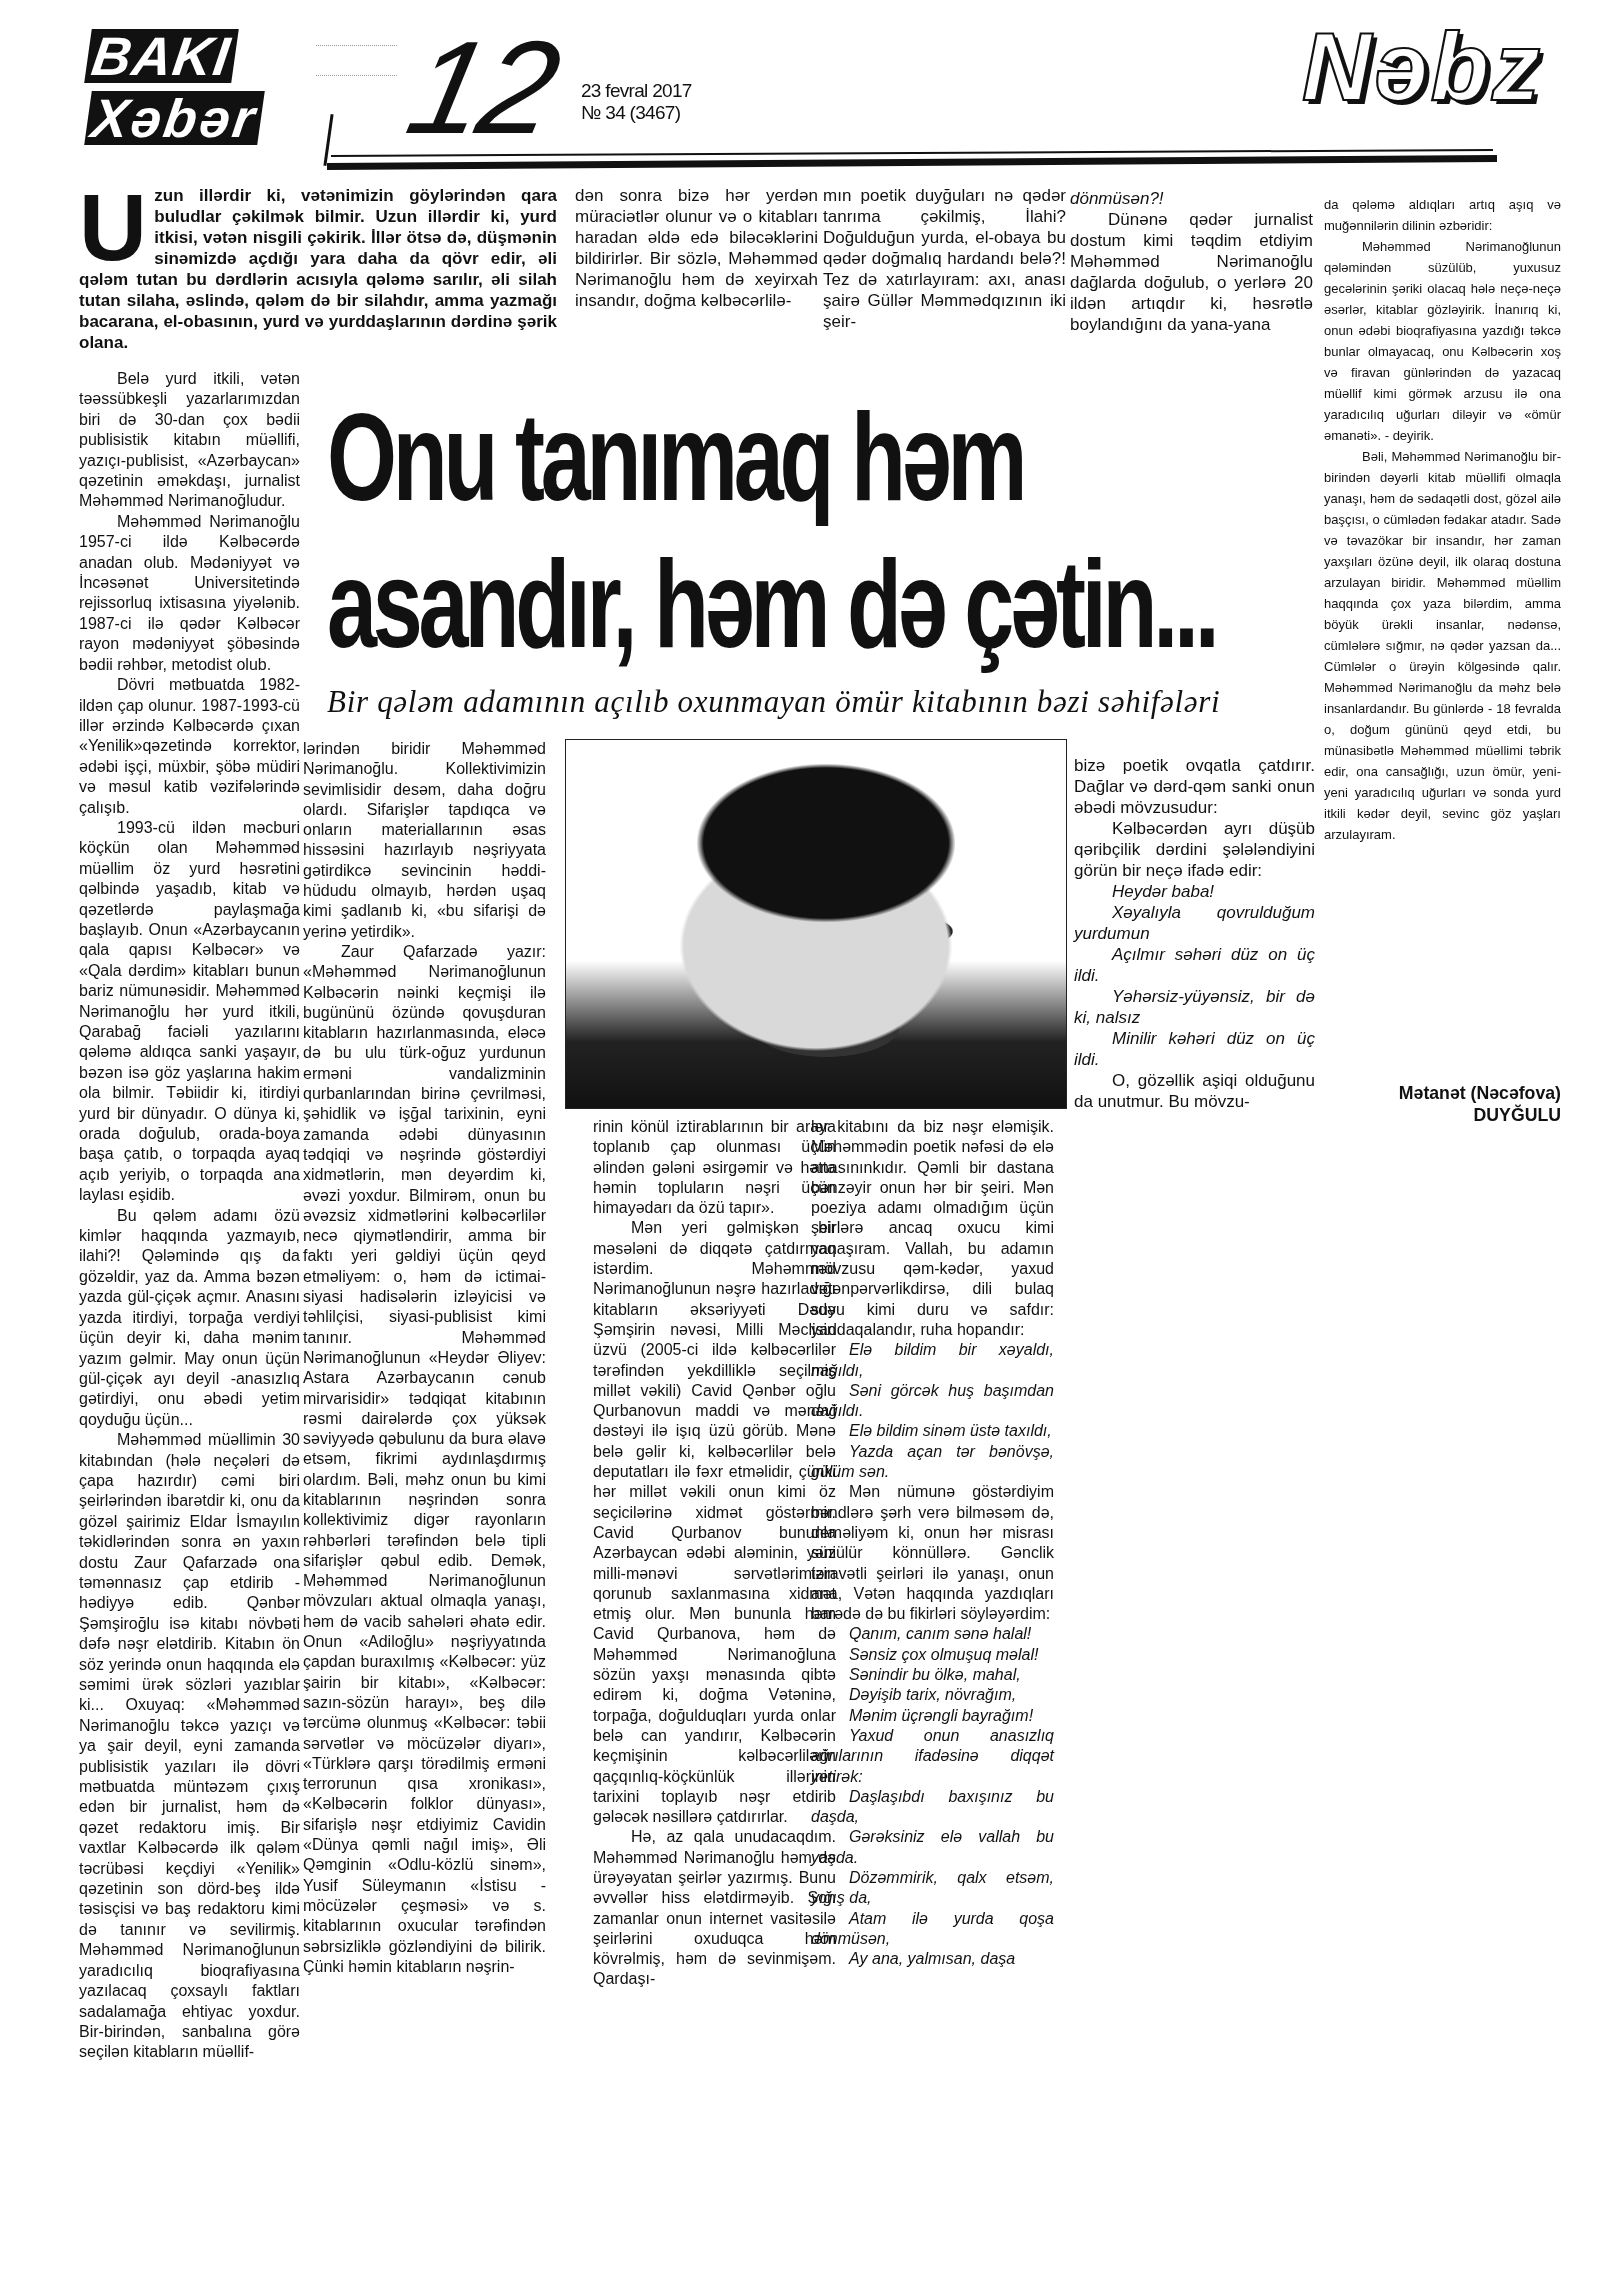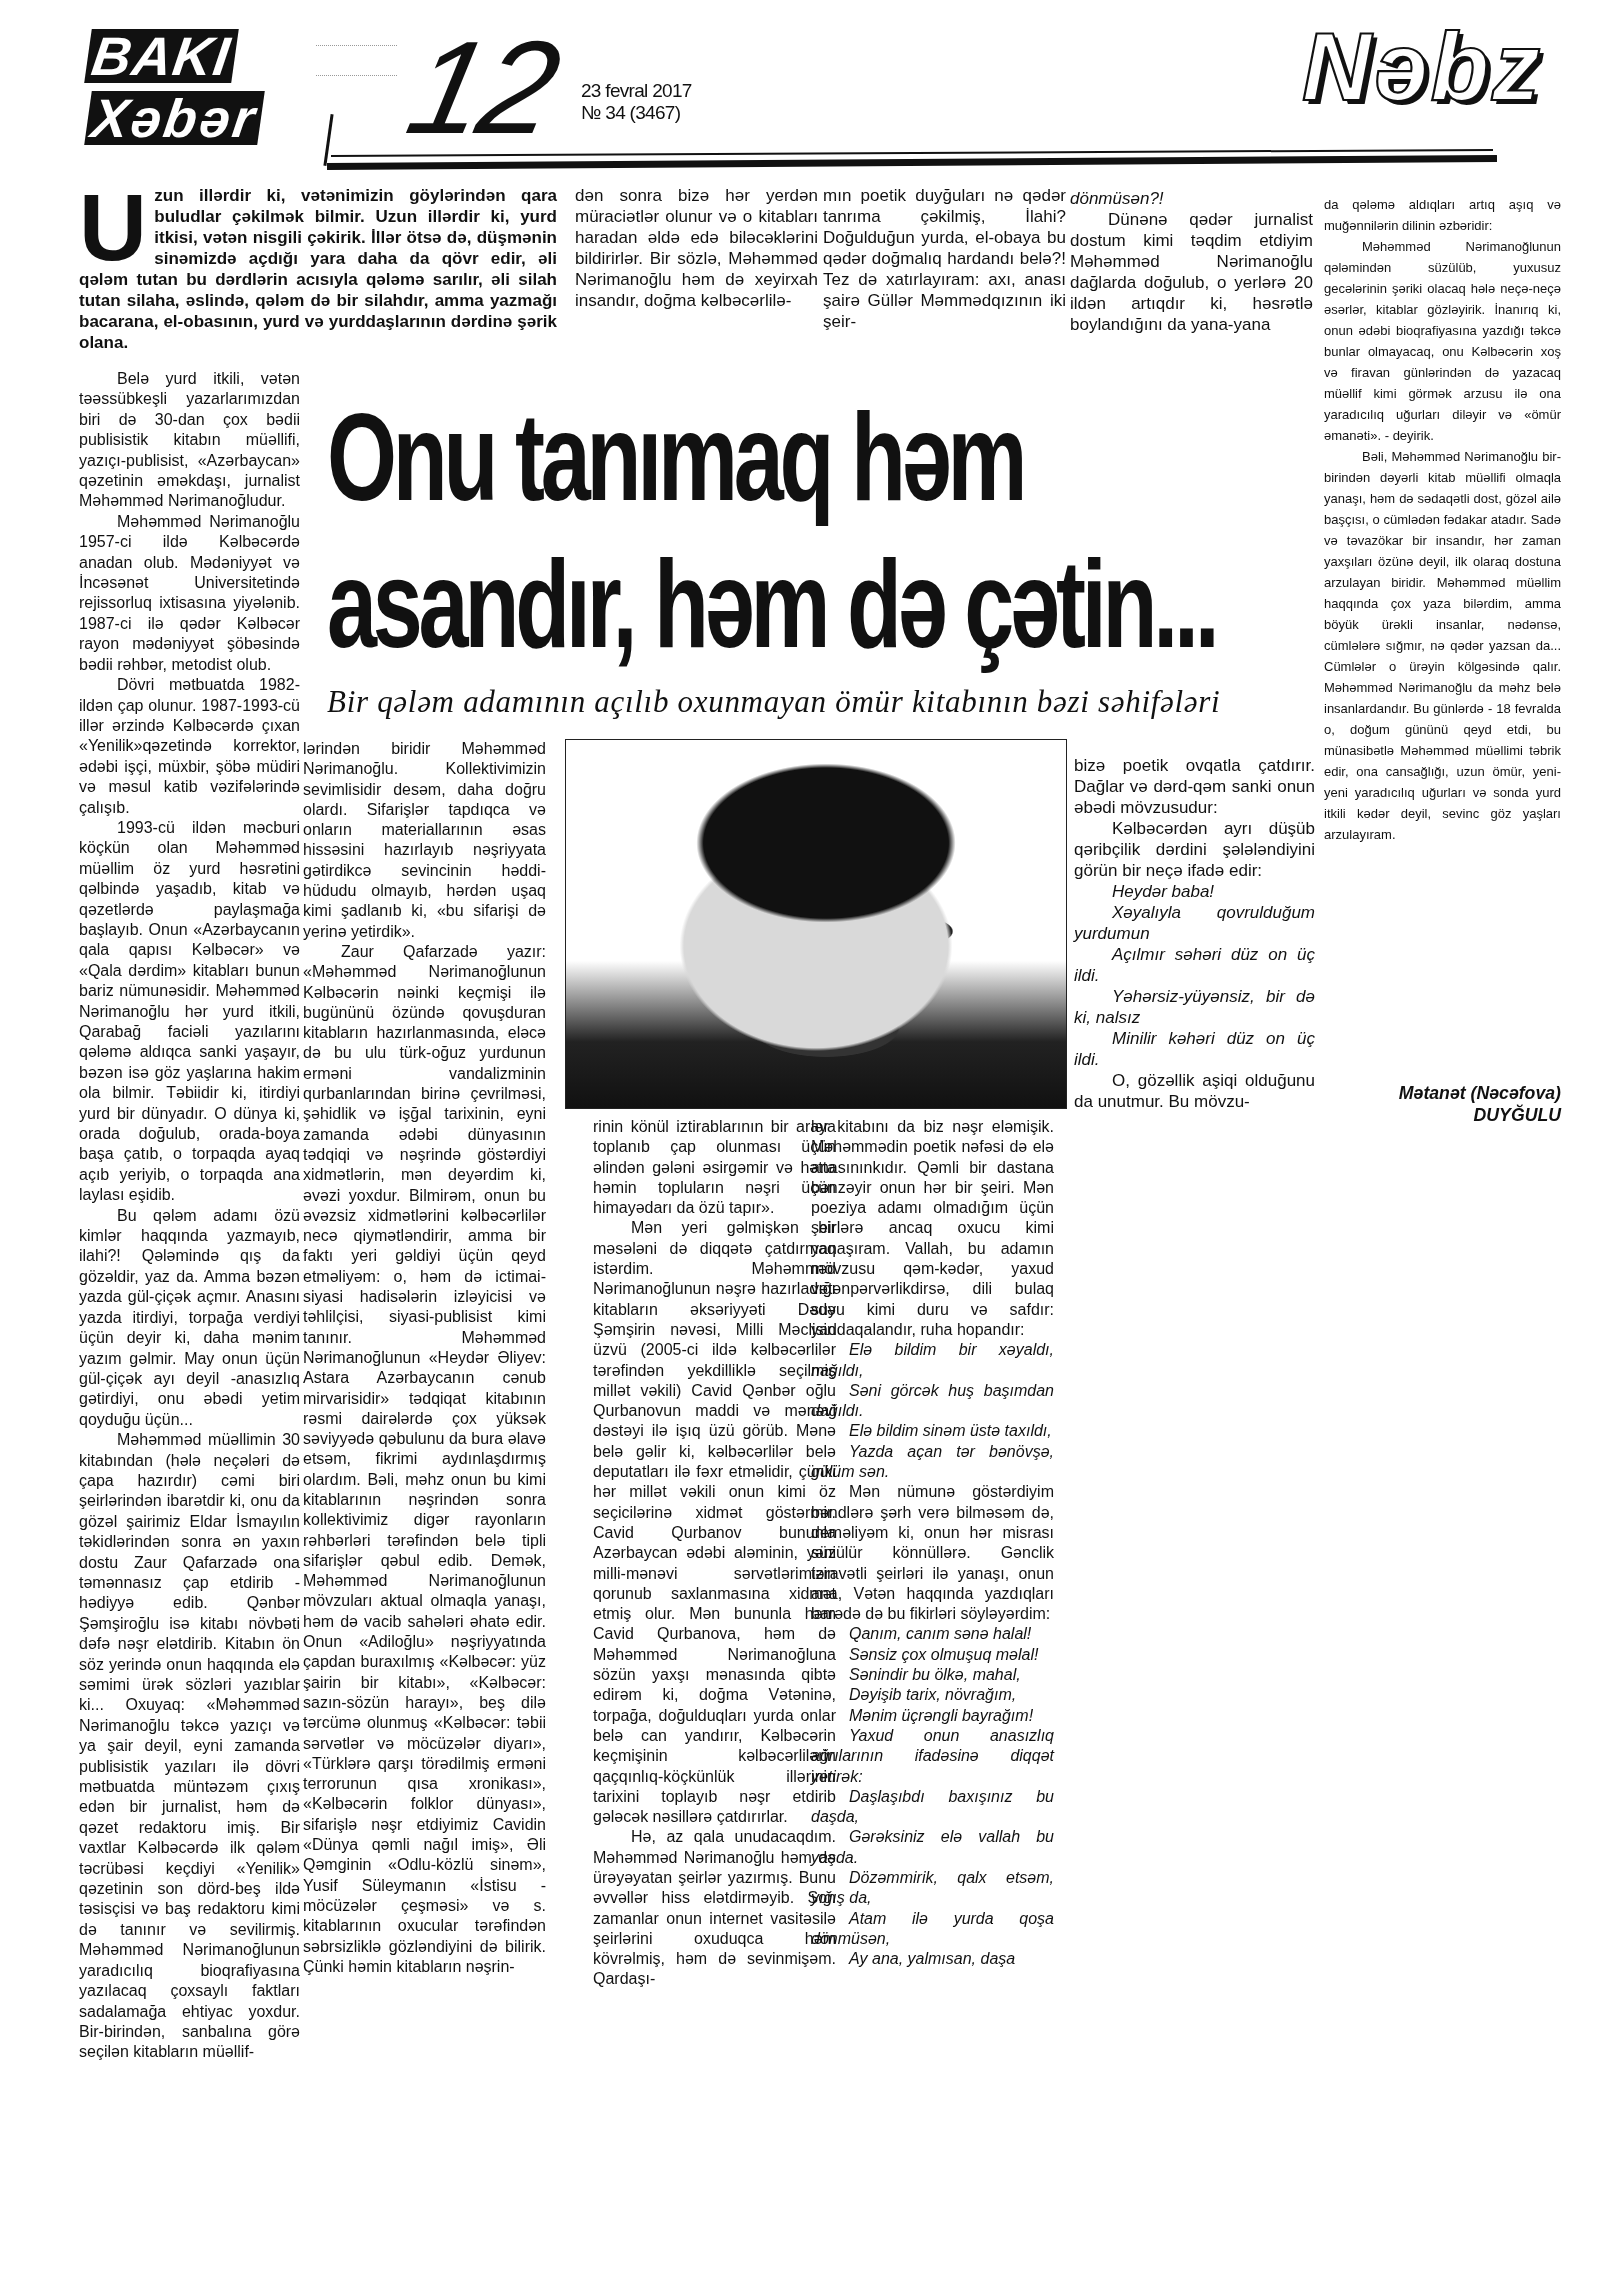--- a/index.html
+++ b/index.html
@@ -33,21 +33,21 @@
               font-size:125px; line-height:147px; letter-spacing:-5.9px; transform:scaleX(0.72); transform-origin:left top;
               white-space:nowrap; }
   .subhead { left:327px; top:683px; width:1001px; font-style:italic; font-size:31px; line-height:37px; letter-spacing:0.7px;font-family:Liberation Serif, serif; }
   .photo { left:565px; top:739px; width:500px; height:368px; border:1.5px solid #222;
            background: radial-gradient(ellipse 36% 30% at 52% 28%, #111 0 68%, transparent 72%),
                        radial-gradient(ellipse 44% 46% at 50% 56%, #d9d9d9 0 60%, transparent 62%),
                        radial-gradient(ellipse 14% 6% at 40% 52%, #222 0 80%, transparent 82%),
                        radial-gradient(ellipse 14% 6% at 66% 52%, #222 0 80%, transparent 82%),
                        radial-gradient(ellipse 18% 10% at 52% 78%, #333 0 80%, transparent 82%),
                        linear-gradient(180deg, #fff 0 60%, #222 82%, #111 100%); }
-  .signature { font-style:italic; font-weight:bold; text-align:right; }
+  .signature { font-weight:bold; text-align:right; }
 </style>
 </head>
 <body>
 
 <div class="abs logo">
   <div class="line1"><span class="box">BAKI</span></div>
   <div class="fine"></div>
   <div class="line2"><span class="box">Xəbər</span></div>
 </div>
 <div class="abs pagenum">12</div>

